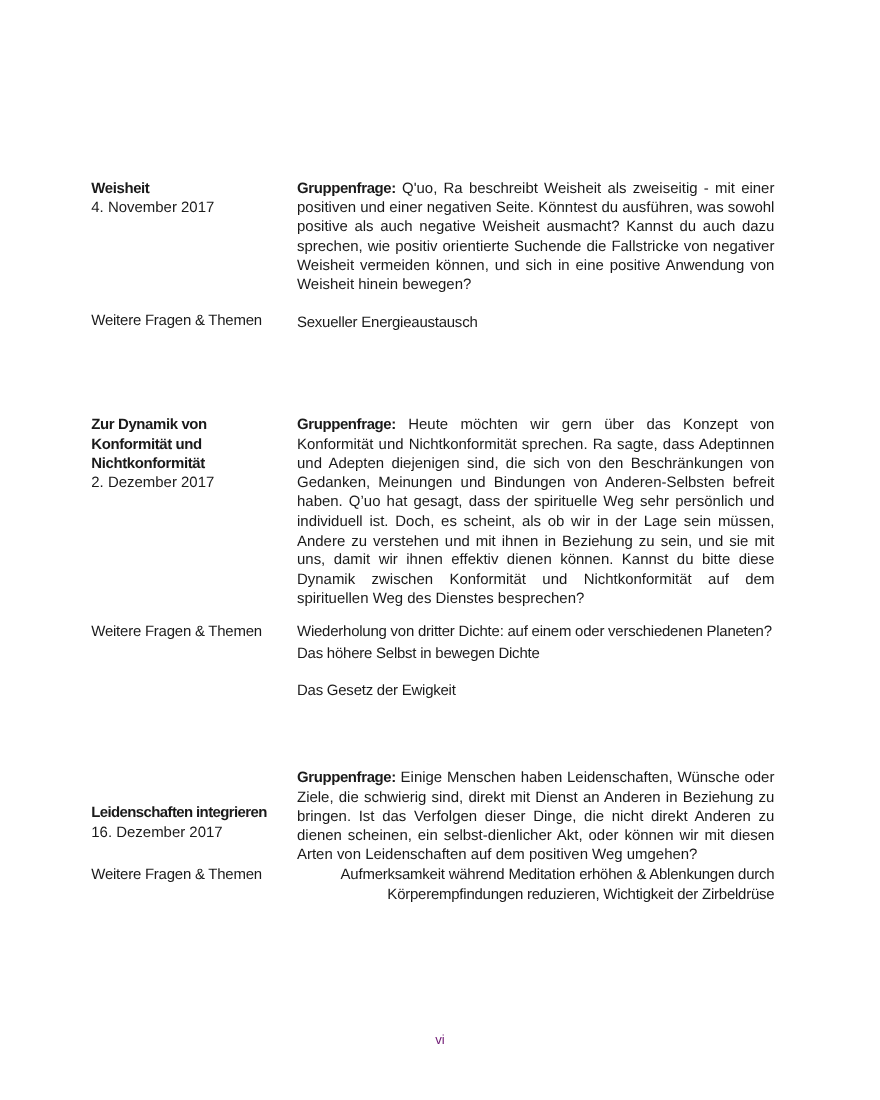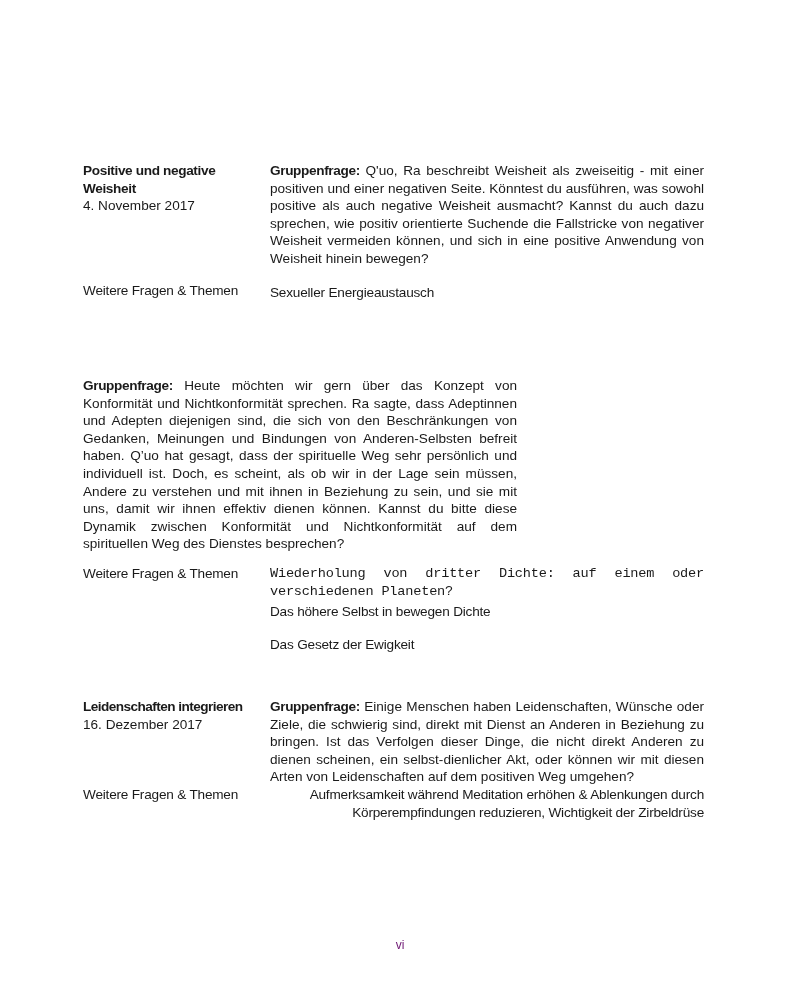--- a/index.html
+++ b/index.html
@@ -19,52 +19,57 @@
     .topics { text-align: left; }
     .topics .topic { margin-bottom: 2.4px; }
     .pagenum { position: absolute; left: 0; width: 800px; top: 937px; text-align: center; font-size: 12px; color: #701a75; }
   </style>
 </head>
 <body>
 
 <div class="entry" style="top:162px;">
   <div class="row">
     <div class="left">
-      <div class="title">Positive und negative</div>
       <div class="title">Weisheit</div>
       <div>4. November 2017</div>
     </div>
     <div class="right"><span class="gf">Gruppenfrage:</span><span> Q'uo, Ra beschreibt Weisheit als zweiseitig - mit einer positiven und einer negativen Seite. Könntest du ausführen, was sowohl positive als auch negative Weisheit ausmacht? Kannst du auch dazu sprechen, wie positiv orientierte Suchende die Fallstricke von negativer Weisheit vermeiden können, und sich in eine positive Anwendung von Weisheit hinein bewegen?</span></div>
   </div>
   <div class="row" style="margin-top:14px;">
     <div class="left further-label">Weitere Fragen &amp; Themen</div>
     <div class="right topics" style="padding-top:2px;">
       <span class="topic">Sexueller Energieaustausch</span>
     </div>
   </div>
 </div>
 
 <div class="entry" style="top:377px;">
   <div class="row">
+    <div class="left">
+      <div class="title">Zur Dynamik von</div>
+      <div class="title">Konformität und</div>
+      <div class="title">Nichtkonformität</div>
+      <div>2. Dezember 2017</div>
+    </div>
     <div class="right"><span class="gf">Gruppenfrage:</span><span> Heute möchten wir gern über das Konzept von Konformität und Nichtkonformität sprechen. Ra sagte, dass Adeptinnen und Adepten diejenigen sind, die sich von den Beschränkungen von Gedanken, Meinungen und Bindungen von Anderen-Selbsten befreit haben. Q’uo hat gesagt, dass der spirituelle Weg sehr persönlich und individuell ist. Doch, es scheint, als ob wir in der Lage sein müssen, Andere zu verstehen und mit ihnen in Beziehung zu sein, und sie mit uns, damit wir ihnen effektiv dienen können. Kannst du bitte diese Dynamik zwischen Konformität und Nichtkonformität auf dem spirituellen Weg des Dienstes besprechen?</span></div>
   </div>
   <div class="row" style="margin-top:12px;">
     <div class="left further-label">Weitere Fragen &amp; Themen</div>
     <div class="right">
-      <span class="topic" style="text-align:justify; text-align-last:left; margin-bottom:2.4px;font-family:Liberation Mono, monospace;">Wiederholung von dritter Dichte: auf einem oder verschiedenen Planeten?</span>
+      <span class="topic" style="text-align:justify; text-align-last:left; margin-bottom:2.4px;">Wiederholung von dritter Dichte: auf einem oder verschiedenen Planeten?</span>
       <span class="topic" style="text-align:left; margin-bottom:2.4px;">Das höhere Selbst in bewegen Dichte</span>
       <span class="topic" style="text-align:left;margin-top:16px;">Das Gesetz der Ewigkeit</span>
     </div>
   </div>
 </div>
 
 <div class="entry" style="top:698px;">
   <div class="row">
     <div class="left">
-      <div class="title" style="letter-spacing:-0.55px;">Leidenschaften integrieren</div>
+      <div class="title" style="letter-spacing:-0.55px;margin-top:32px;">Leidenschaften integrieren</div>
       <div>16. Dezember 2017</div>
     </div>
     <div class="right"><span class="gf">Gruppenfrage:</span><span> Einige Menschen haben Leidenschaften, Wünsche oder Ziele, die schwierig sind, direkt mit Dienst an Anderen in Beziehung zu bringen. Ist das Verfolgen dieser Dinge, die nicht direkt Anderen zu dienen scheinen, ein selbst-dienlicher Akt, oder können wir mit diesen Arten von Leidenschaften auf dem positiven Weg umgehen?</span></div>
   </div>
   <div class="row" style="margin-top:0px;">
     <div class="left further-label">Weitere Fragen &amp; Themen</div>
     <div class="right topics">
       <span class="topic" style="text-align:right;">Aufmerksamkeit während Meditation erhöhen &amp; Ablenkungen durch Körperempfindungen reduzieren, Wichtigkeit der Zirbeldrüse</span>
     </div>
   </div>

